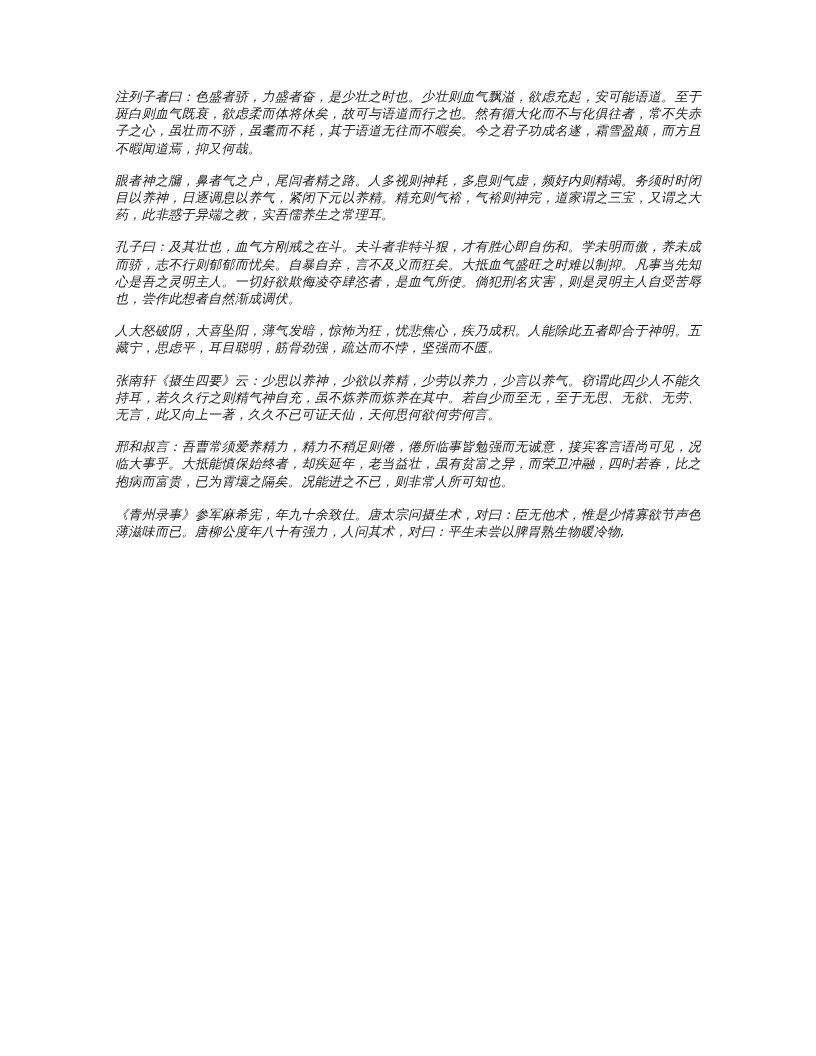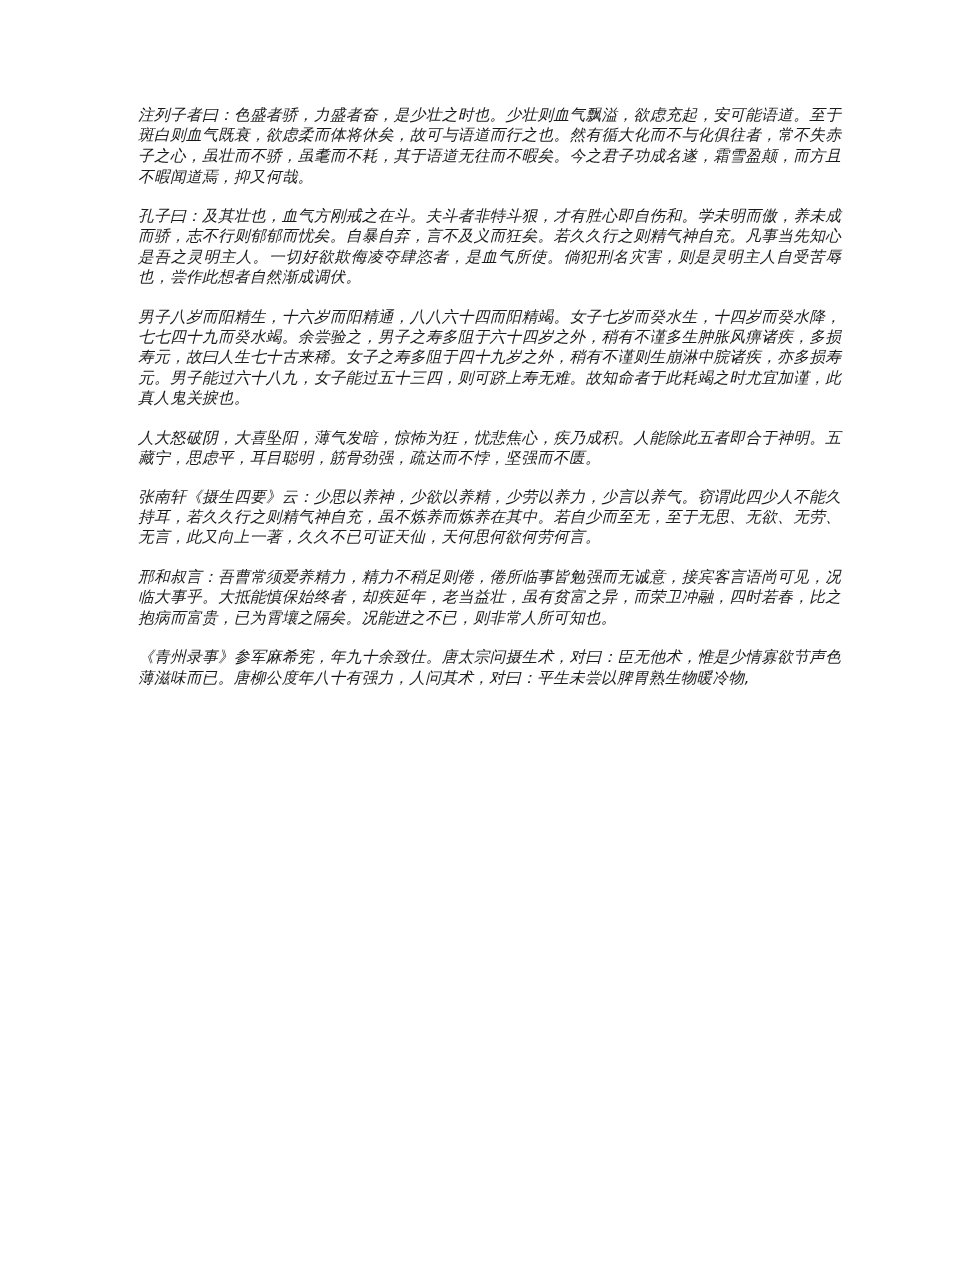--- a/index.html
+++ b/index.html
@@ -39,20 +39,20 @@
     margin-bottom: 0;
     margin-top: 16px;
   }
 </style>
 </head>
 <body>
 
 <div class="page">
   <div class="content">
     <p>注列子者曰：色盛者骄，力盛者奋，是少壮之时也。少壮则血气飘溢，欲虑充起，安可能语道。至于斑白则血气既衰，欲虑柔而体将休矣，故可与语道而行之也。然有循大化而不与化俱往者，常不失赤子之心，虽壮而不骄，虽耄而不耗，其于语道无往而不暇矣。今之君子功成名遂，霜雪盈颠，而方且不暇闻道焉，抑又何哉。</p>
-    <p>孔子曰：及其壮也，血气方刚戒之在斗。夫斗者非特斗狠，才有胜心即自伤和。学未明而傲，养未成而骄，志不行则郁郁而忧矣。自暴自弃，言不及义而狂矣。若久久行之则精气神自充。凡事当先知心是吾之灵明主人。一切好欲欺侮凌夺肆恣者，是血气所使。倘犯刑名灾害，则是灵明主人自受苦辱也，尝作此想者自然渐成调伏。</p>
-    <p>男子八岁而阳精生，十六岁而阳精通，八八六十四而阳精竭。女子七岁而癸水生，十四岁而癸水降，七七四十九而癸水竭。余尝验之，男子之寿多阻于六十四岁之外，稍有不谨多生肿胀风痹诸疾，多损寿元，故曰人生七十古来稀。女子之寿多阻于四十九岁之外，稍有不谨则生崩淋中脘诸疾，亦多损寿元。男子能过六十八九，女子能过五十三四，则可跻上寿无难。故知命者于此耗竭之时尤宜加谨，此真人鬼关捩也。</p>
+    <p>眼者神之牖，鼻者气之户，尾闾者精之路。人多视则神耗，多息则气虚，频好内则精竭。务须时时闭目以养神，日逐调息以养气，紧闭下元以养精。精充则气裕，气裕则神完，道家谓之三宝，又谓之大药，此非惑于异端之教，实吾儒养生之常理耳。</p>
+    <p>孔子曰：及其壮也，血气方刚戒之在斗。夫斗者非特斗狠，才有胜心即自伤和。学未明而傲，养未成而骄，志不行则郁郁而忧矣。自暴自弃，言不及义而狂矣。大抵血气盛旺之时难以制抑。凡事当先知心是吾之灵明主人。一切好欲欺侮凌夺肆恣者，是血气所使。倘犯刑名灾害，则是灵明主人自受苦辱也，尝作此想者自然渐成调伏。</p>
     <p>人大怒破阴，大喜坠阳，薄气发暗，惊怖为狂，忧悲焦心，疾乃成积。人能除此五者即合于神明。五藏宁，思虑平，耳目聪明，筋骨劲强，疏达而不悖，坚强而不匮。</p>
     <p>张南轩《摄生四要》云：少思以养神，少欲以养精，少劳以养力，少言以养气。窃谓此四少人不能久持耳，若久久行之则精气神自充，虽不炼养而炼养在其中。若自少而至无，至于无思、无欲、无劳、无言，此又向上一著，久久不已可证天仙，天何思何欲何劳何言。</p>
     <p>邢和叔言：吾曹常须爱养精力，精力不稍足则倦，倦所临事皆勉强而无诚意，接宾客言语尚可见，况临大事乎。大抵能慎保始终者，却疾延年，老当益壮，虽有贫富之异，而荣卫冲融，四时若春，比之抱病而富贵，已为霄壤之隔矣。况能进之不已，则非常人所可知也。</p>
     <p>《青州录事》参军麻希宪，年九十余致仕。唐太宗问摄生术，对曰：臣无他术，惟是少情寡欲节声色薄滋味而已。唐柳公度年八十有强力，人问其术，对曰：平生未尝以脾胃熟生物暖冷物,</p>
   </div>
 </div>
 
 </body></html>

